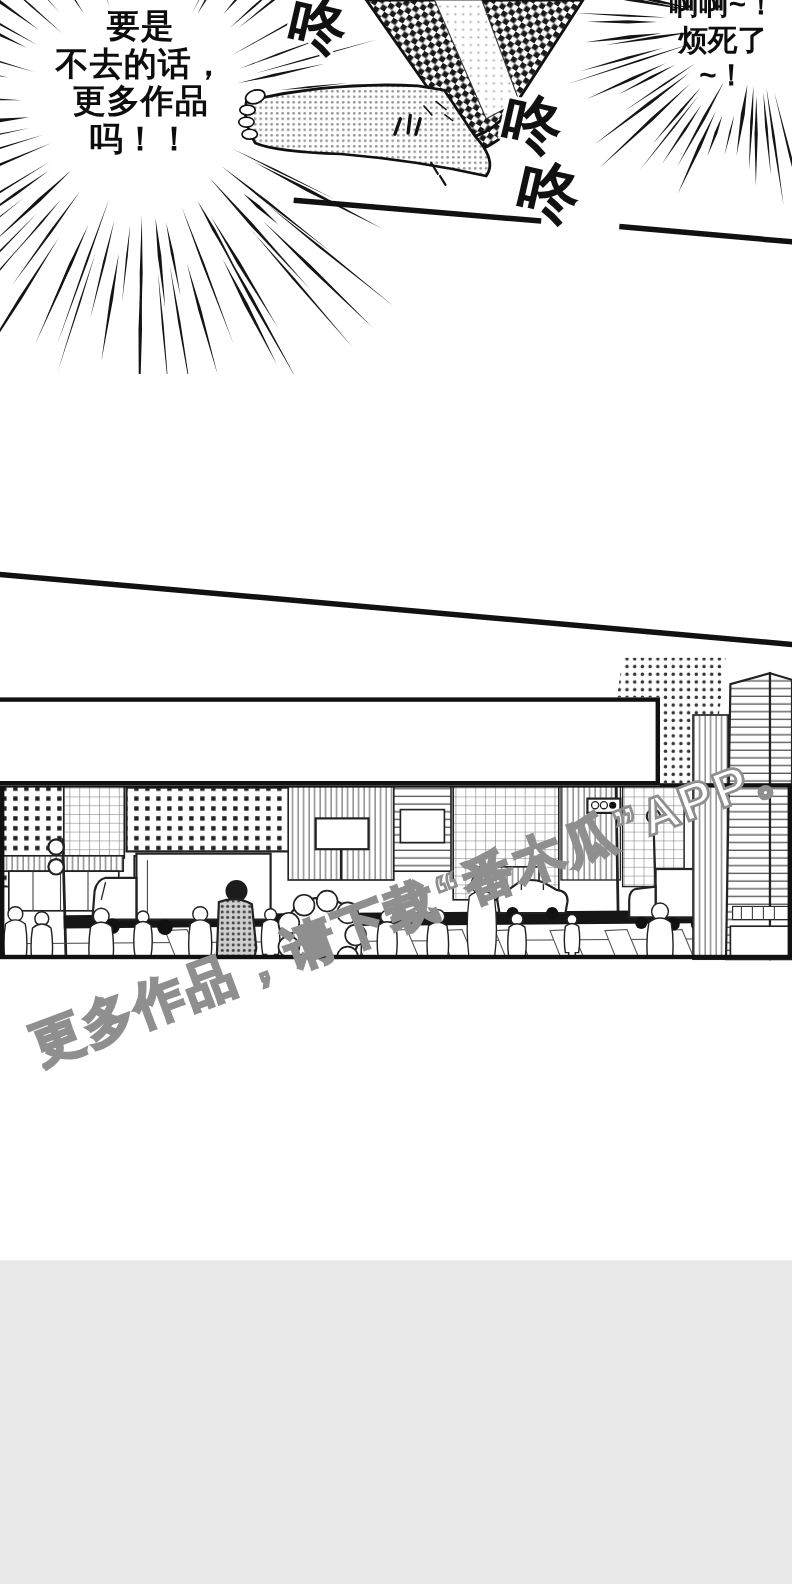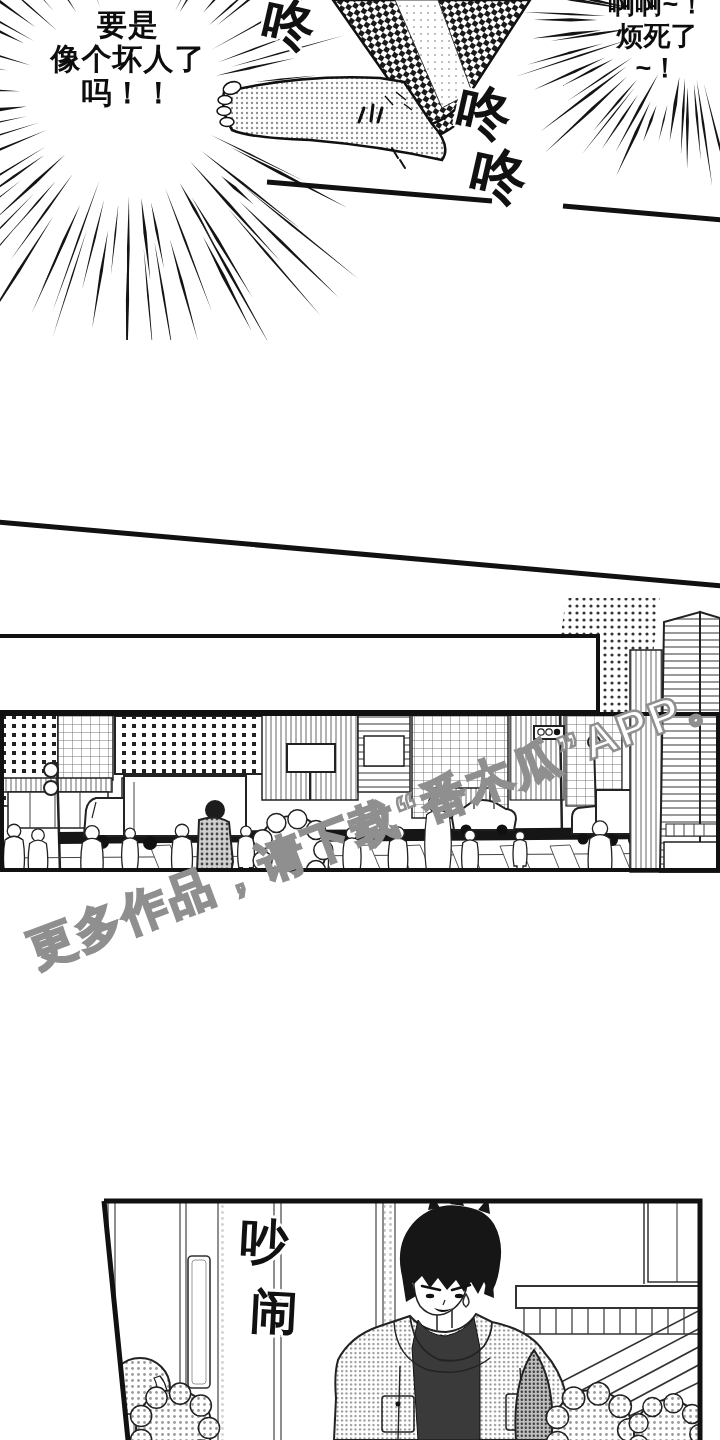--- a/index.html
+++ b/index.html
@@ -1,16 +1,16 @@
 <!DOCTYPE html>
 <html><head>
 <meta charset="utf-8">
 <style>
   html,body{margin:0;padding:0;background:#e8e8e8;}
-  .page{position:relative;width:720px;height:1440px;background:#ffffff;overflow:hidden;
+  .page{position:relative;width:720px;height:1146px;background:#ffffff;overflow:hidden;
         font-family:"Liberation Sans","DejaVu Sans",sans-serif;}
   svg{display:block;}
   .abs{position:absolute;}
   .bubble-text{position:absolute;font-weight:bold;color:#0d0d0d;text-align:center;
                white-space:nowrap;z-index:9;}
   .bubble-text .bline{display:block;}
   #bubble-left{left:24px;top:8px;width:208px;font-size:30px;line-height:34px;letter-spacing:1px;}
   #bubble-right{left:592px;top:-12px;width:130px;font-size:27px;line-height:32px;}
   .sfx{position:absolute;font-weight:bold;color:#111;line-height:1;z-index:8;
        text-shadow:-3px 0 0 #fff,3px 0 0 #fff,0 -3px 0 #fff,0 3px 0 #fff,
@@ -138,21 +138,22 @@
       <polygon points="182.6,2.5,141.5,-12.2,84.3,-30.9,141.1,-10.8" fill="#141414"></polygon>
       <polygon points="173.8,-8.1,159.4,-15.5,138.4,-23.2,158.5,-13.4" fill="#141414"></polygon>
       <polygon points="194.2,-6.8,166.6,-23.0,127.3,-43.4,165.7,-21.3" fill="#141414"></polygon>
       <polygon points="210.5,-0.1,185.2,-16.3,149.1,-36.5,184.2,-14.5" fill="#141414"></polygon>
       <polygon points="193.9,-20.6,149.1,-55.9,85.8,-102.5,147.9,-54.2" fill="#141414"></polygon>
       <polygon points="210.4,-16.7,173.3,-53.1,120.1,-101.3,171.6,-51.3" fill="#141414"></polygon>
     </svg>
 
   <div id="bubble-left" class="bubble-text">
     <span class="bline">要是</span>
-    <span class="bline">像个坏人了</span>
+    <span class="bline">不去的话，</span>
+    <span class="bline">更多作品</span>
     <span class="bline">吗！！</span>
   </div>
   <div id="bubble-right" class="bubble-text">
     <span class="bline">啊啊~！</span>
     <span class="bline">烦死了</span>
     <span class="bline">~！</span>
   </div>
 
   <svg class="abs" style="left:180px;top:-4px;z-index:4;" width="380" height="240" viewBox="0 0 380 240">
     <defs>

